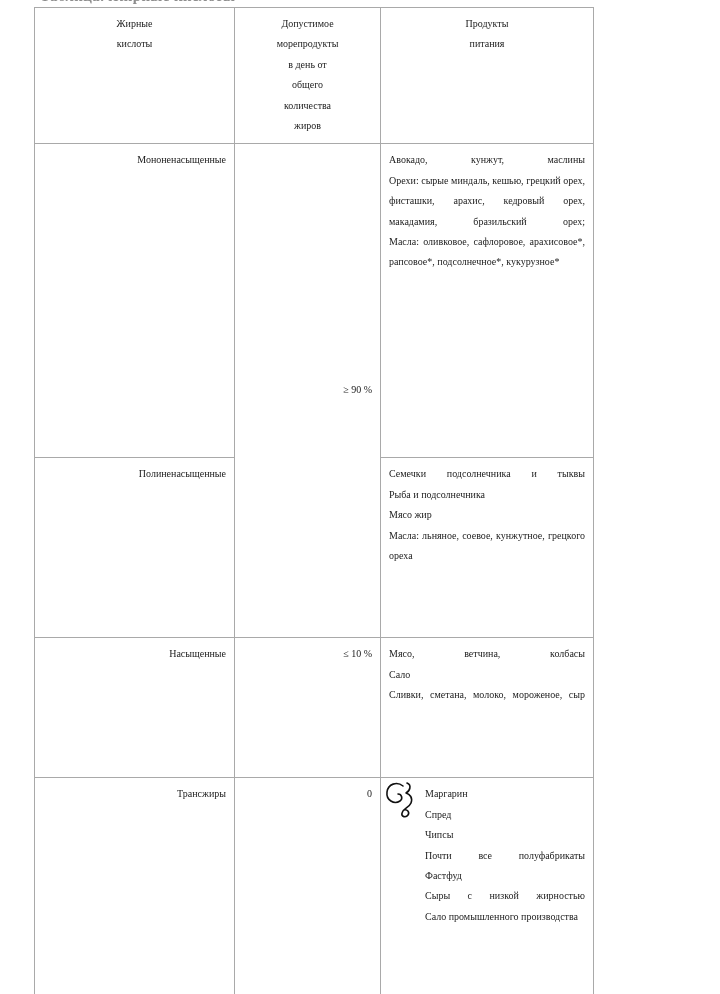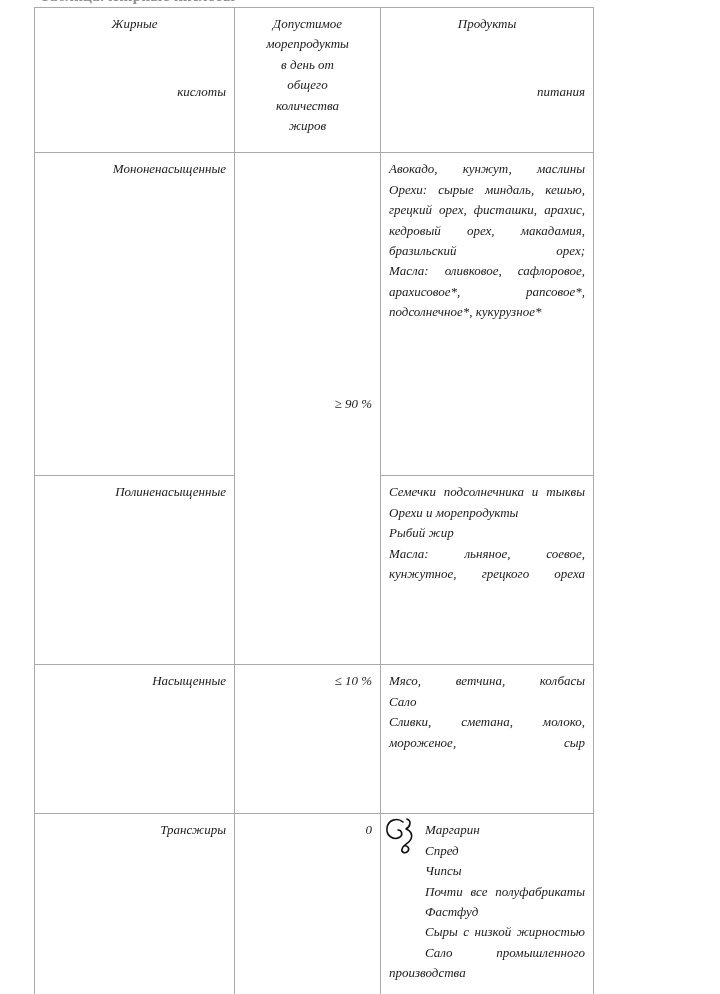--- a/index.html
+++ b/index.html
@@ -47,45 +47,43 @@
 
   table.fat-table {
     width: 559px;
     border-collapse: collapse;
     table-layout: fixed;
   }
   table.fat-table td,
   table.fat-table th {
     border: 1px solid #a9a9a9;
     vertical-align: top;
-    padding: 6px 8px 16px 8px;
-    font-size: 13px;
+    padding: 6px 8px 7px 8px;
+    font-size: 10px;
     line-height: 20.4px;
     font-weight: normal;
-    font-style: italic;
   }
 
   col.c1 { width: 200px; }
   col.c2 { width: 146px; }
   col.c3 { width: 213px; }
 
   
   thead th {
     font-weight: bold;
     height: 121px;
     padding-top: 9px;
   }
   th .hdr-line1 {
     display: block;
     text-align: center;
   }
   th .hdr-line2 {
     display: block;
-    text-align: right;
-    margin-top: 48px;
+    text-align: center;
   }
   th.h-mid {
     text-align: center;
   }
   th.h-mid .hdr-rest {
     display: block;
     text-align: center;
   }
 
   
@@ -183,22 +181,22 @@
           <p class="justify-full">Авокадо, кунжут, маслины</p>
           <p class="justify-full">Орехи: сырые миндаль, кешью, грецкий орех, фисташки, арахис, кедровый орех, макадамия, бразильский орех;</p>
           <p>Масла: оливковое, сафлоровое, арахисовое*, рапсовое*, подсолнечное*, кукурузное*</p>
         </td>
       </tr>
 
       <tr class="r-poly">
         <td class="cat">Полиненасыщенные</td>
         <td class="foods">
           <p class="justify-full">Семечки подсолнечника и тыквы</p>
-          <p>Орехи и морепродукты</p>
-          <p>Рыбий жир</p>
+          <p>Рыба и подсолнечника</p>
+          <p>Мясо жир</p>
           <p class="justify-full">Масла: льняное, соевое, кунжутное, грецкого ореха</p>
         </td>
       </tr>
 
       <tr class="r-sat">
         <td class="cat">Насыщенные</td>
         <td class="amount">≤ 10 %</td>
         <td class="foods">
           <p class="justify-full">Мясо, ветчина, колбасы</p>
           <p>Сало</p>

